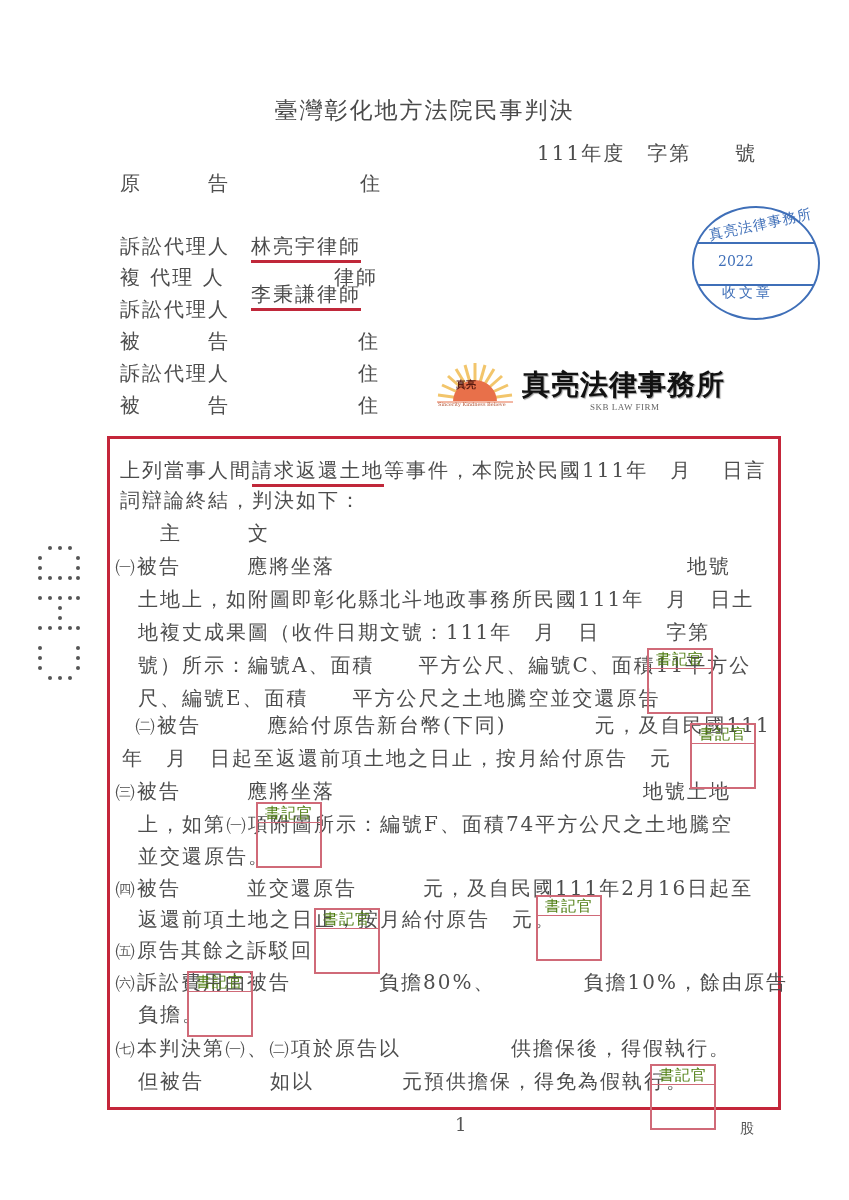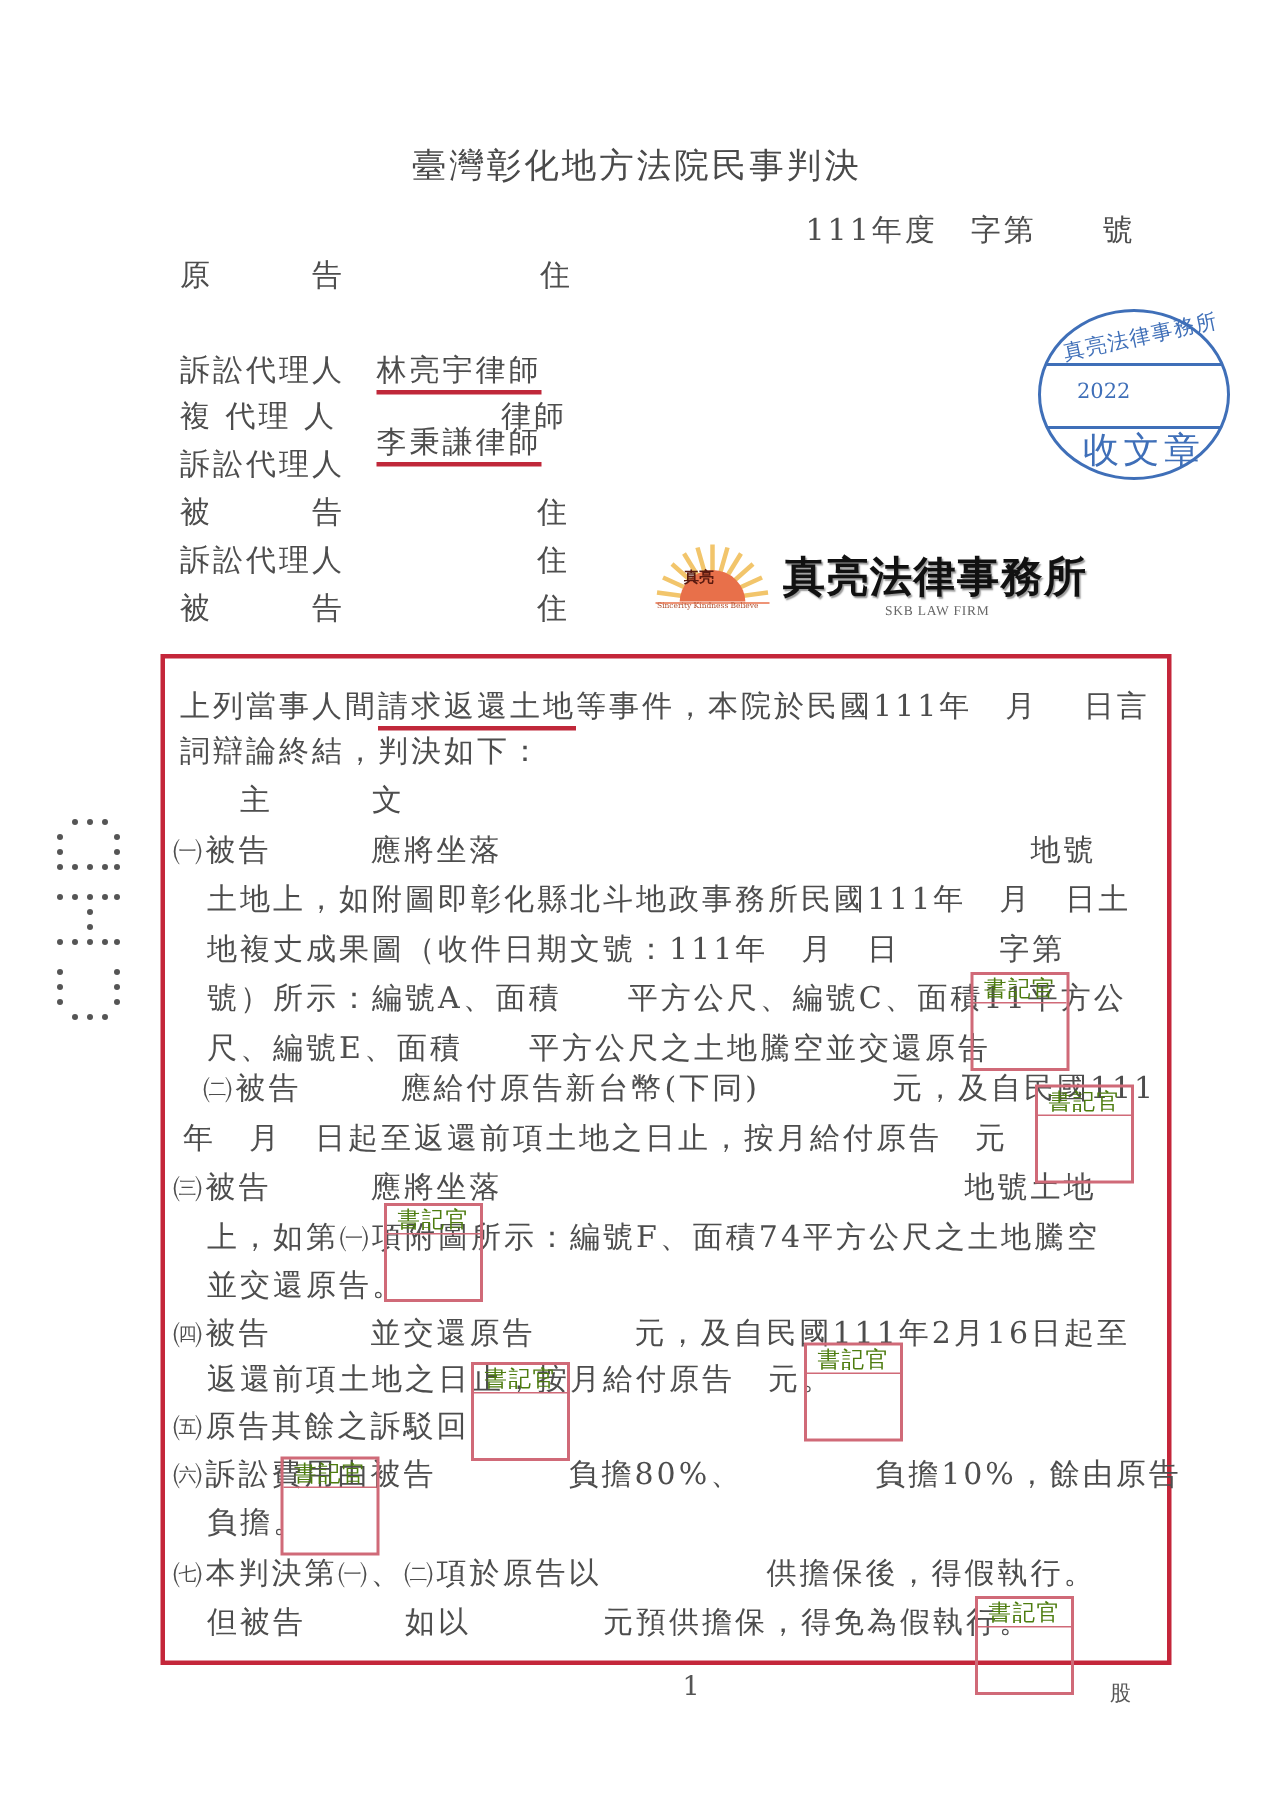--- a/index.html
+++ b/index.html
@@ -14,21 +14,21 @@
   
   .frame { left: 107px; top: 436px; width: 668px; height: 668px; border: 3px solid #c4263a; }
   
   .seal { position: absolute; border: 2px solid #d06a78; width: 62px; height: 62px; background: transparent; }
   .seal .hd { height: 18px; border-bottom: 1.5px solid #d06a78; color: #4d7c0f; font-size: 15px; line-height: 18px; text-align: center; letter-spacing: 1px; overflow: hidden; }
   
   .stamp { left: 692px; top: 206px; width: 124px; height: 110px; border-radius: 50%; border: 2.5px solid #3f6fb8; color: #3f6fb8; }
   .stamp .arc { position: absolute; top: 8px; left: 14px; font-size: 14px; letter-spacing: 1px; transform: rotate(-12deg); }
   .stamp .band { position: absolute; left: 4px; right: 4px; top: 34px; height: 40px; border-top: 2px solid #3f6fb8; border-bottom: 2px solid #3f6fb8; }
   .stamp .yr { position: absolute; left: 24px; top: 45px; font-size: 14px; }
-  .stamp .rc { position: absolute; left: 28px; top: 76px; font-size: 24px; letter-spacing: 3px; }
+  .stamp .rc { position: absolute; left: 28px; top: 76px; font-size: 14px; letter-spacing: 3px; }
   
   .dots { position: absolute; left: 34px; top: 546px; width: 48px; height: 135px; }
   .dot { position: absolute; width: 4px; height: 4px; border-radius: 50%; background: #555; }
   
   .logo-sun { left: 435px; top: 360px; width: 80px; height: 50px; }
   .logo-name { left: 522px; top: 366px; font-size: 28px; font-weight: bold; color: #111; letter-spacing: 1px; text-shadow: 1px 1px 1px #999; }
   .logo-en { left: 590px; top: 402px; font-size: 9px; color: #666; letter-spacing: 0.5px; font-family: "Liberation Serif", serif; }
 </style>
 </head>
 <body>

